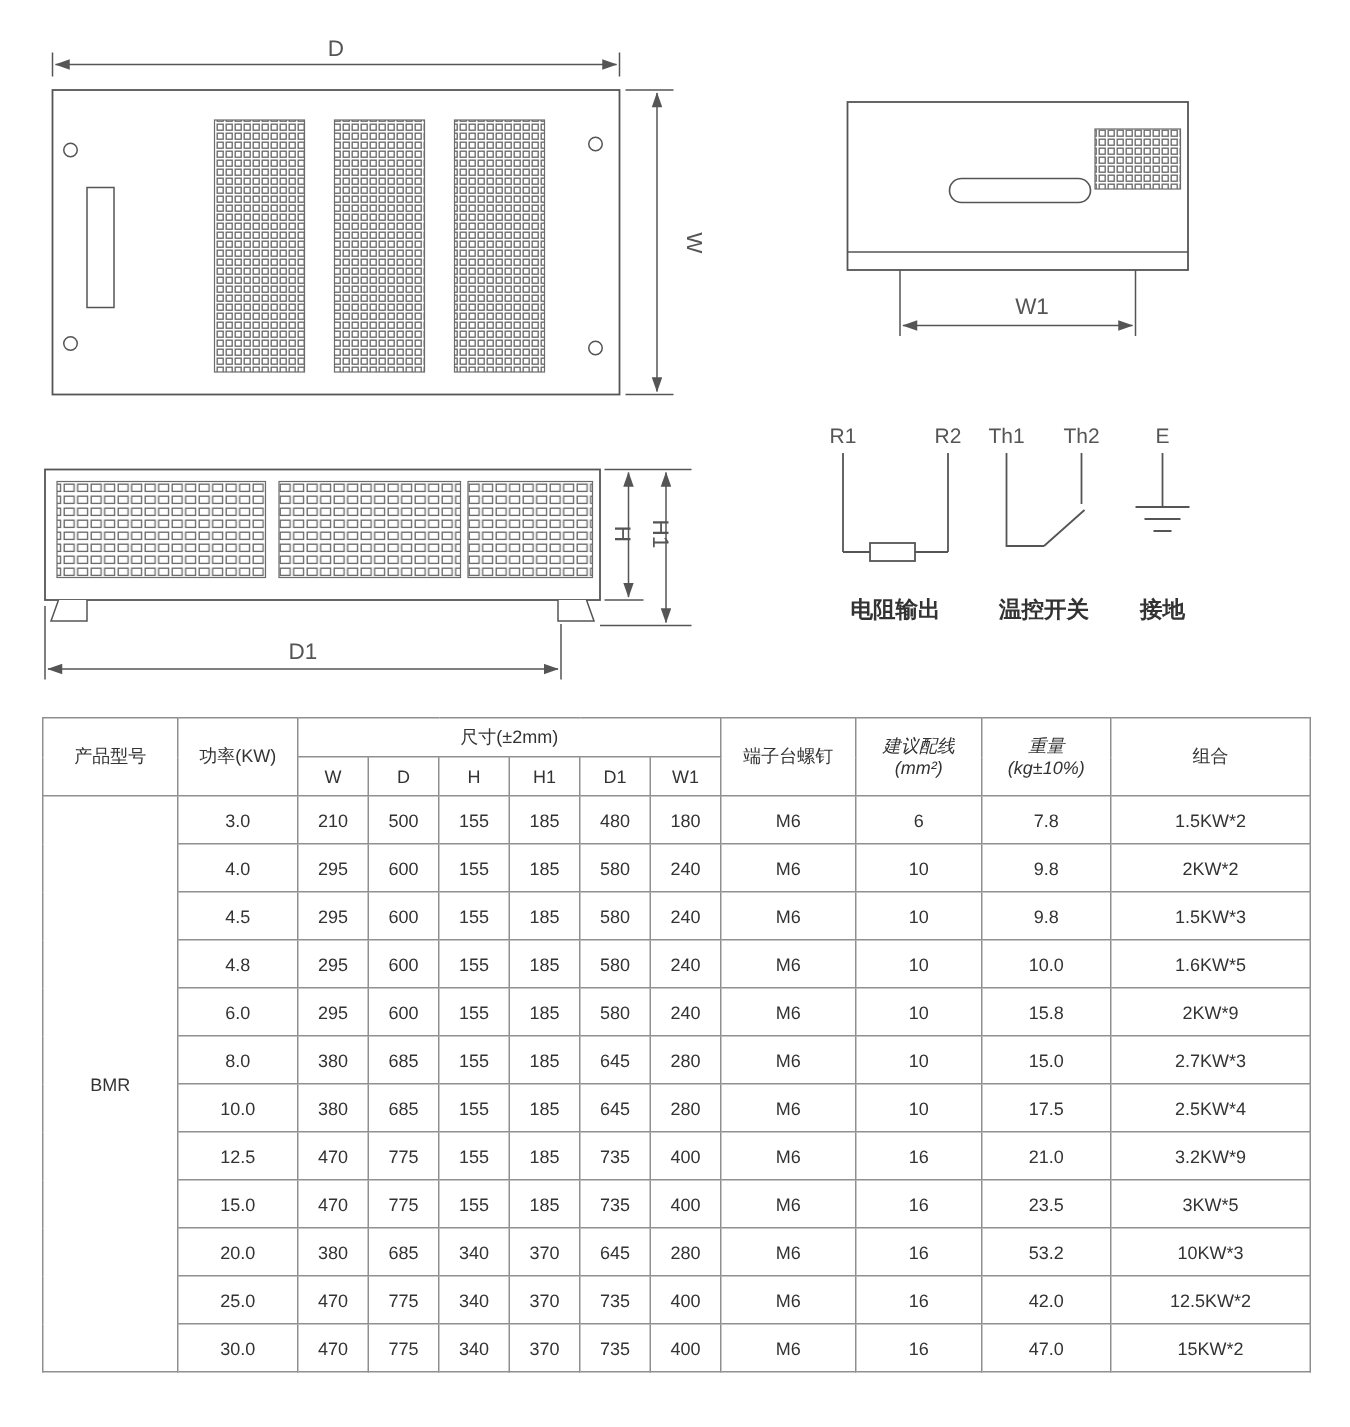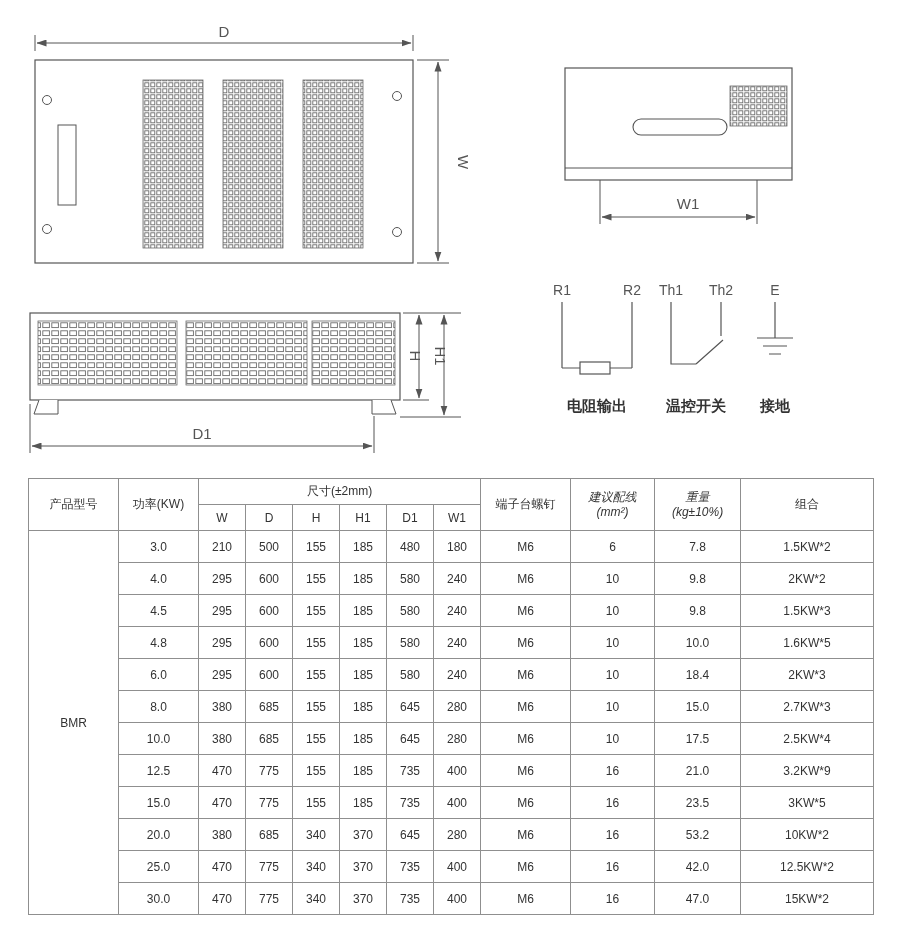--- a/index.html
+++ b/index.html
@@ -237,22 +237,22 @@
           <tr>
             <td>6.0</td>
             <td>295</td>
             <td>600</td>
             <td>155</td>
             <td>185</td>
             <td>580</td>
             <td>240</td>
             <td>M6</td>
             <td>10</td>
-            <td>18.4</td>
-            <td>2KW*3</td>
+            <td>15.8</td>
+            <td>2KW*9</td>
           </tr>
           <tr>
             <td>8.0</td>
             <td>380</td>
             <td>685</td>
             <td>155</td>
             <td>185</td>
             <td>645</td>
             <td>280</td>
             <td>M6</td>
@@ -303,21 +303,21 @@
             <td>20.0</td>
             <td>380</td>
             <td>685</td>
             <td>340</td>
             <td>370</td>
             <td>645</td>
             <td>280</td>
             <td>M6</td>
             <td>16</td>
             <td>53.2</td>
-            <td>10KW*2</td>
+            <td>10KW*3</td>
           </tr>
           <tr>
             <td>25.0</td>
             <td>470</td>
             <td>775</td>
             <td>340</td>
             <td>370</td>
             <td>735</td>
             <td>400</td>
             <td>M6</td>

